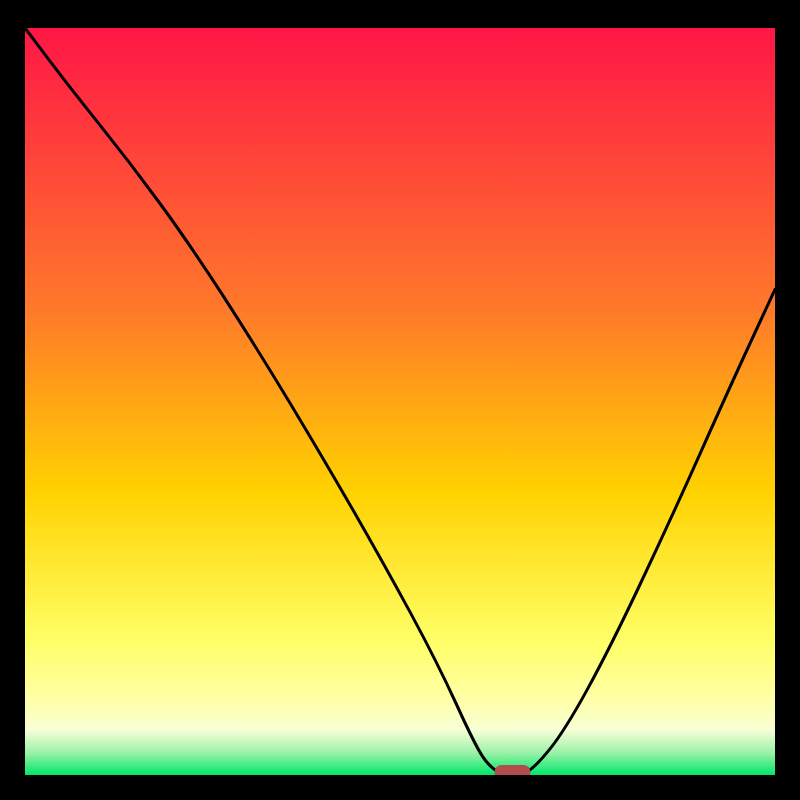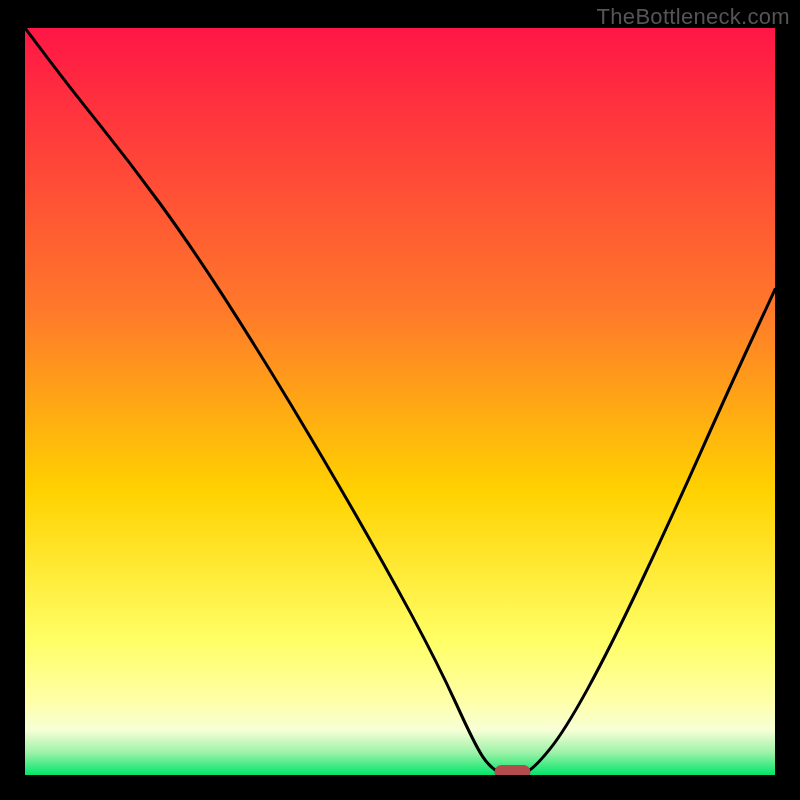--- a/index.html
+++ b/index.html
@@ -38,21 +38,20 @@
     display: block;
     width: 750px;
     height: 747px;
   }
 </style>
 </head>
 <body>
 
 <div class="frame">
 
-  <div class="watermark">TheBottleneck.com</div>
 
   <div class="plot">
     <svg viewBox="0 0 750 747" preserveAspectRatio="none">
       <defs>
         <linearGradient id="bg" x1="0" y1="0" x2="0" y2="1">
           <stop id="g0" offset="0%" stop-color="#ff1646"></stop>
           <stop id="g1" offset="38%" stop-color="#ff7a2a"></stop>
           <stop id="g2" offset="62%" stop-color="#ffd200"></stop>
           <stop id="g3" offset="82%" stop-color="#ffff66"></stop>
           <stop id="g4" offset="90%" stop-color="#ffffa8"></stop>

